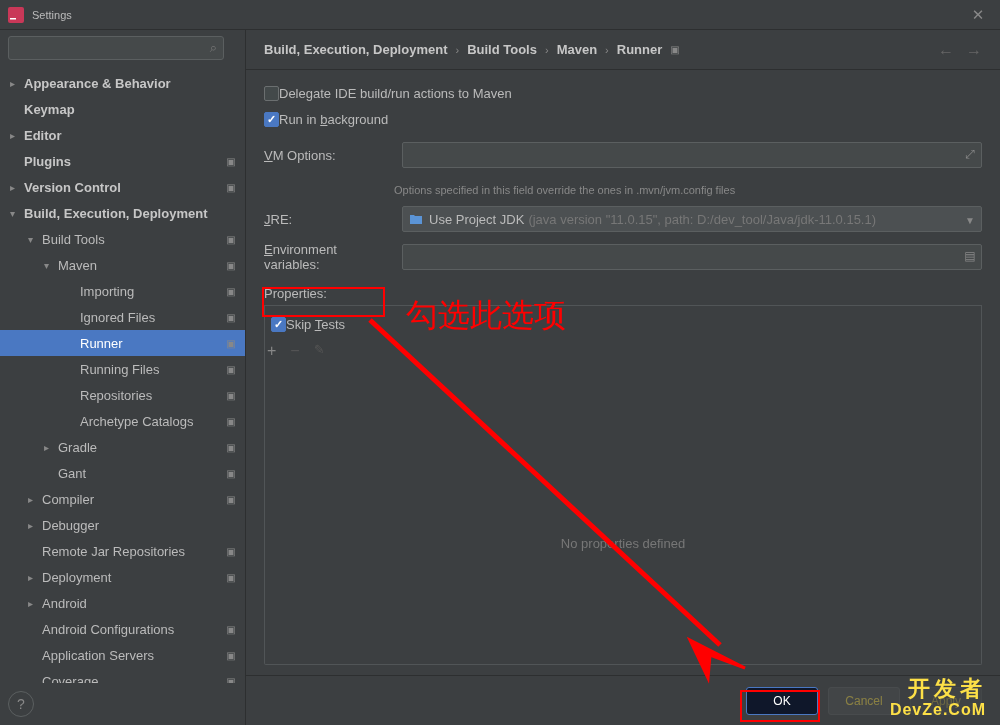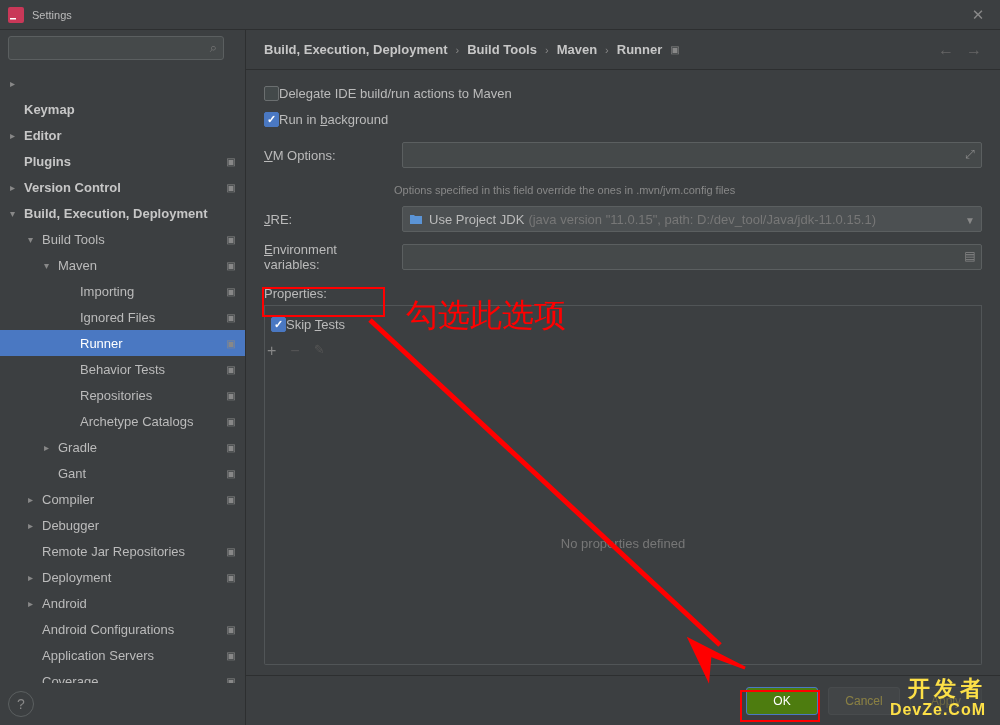--- a/index.html
+++ b/index.html
@@ -66,21 +66,21 @@
   .skip-row { display:flex; align-items:center; height:28px; padding-left:6px; }
 
   .toolbar-plus { display:flex; gap:14px; padding:4px 2px; color:#888; font-size:16px; }
   .toolbar-plus span { cursor:pointer; }
 
   .props-box { flex: 1; min-height:180px; background: #3c3f41; border: 1px solid #515557; border-top:none; border-radius: 0 0 2px 2px; display: flex; align-items: center; justify-content: center; color: #777; font-size: 13px; margin-top:-2px;}
   .props-box-top { border:1px solid #515557; border-bottom:none; padding-top:4px; height:120px; position:relative;}
 
   .button-row { height: 50px; border-top: 1px solid #2d2f30; display: flex; align-items: center; justify-content: flex-end; padding: 0 18px; gap: 10px; }
   .btn { min-width: 72px; height: 28px; border: 1px solid #5b5f60; border-radius: 3px; background: #4c5052; color: #fde047; font-size: 12px; display:flex;align-items:center;justify-content:center; cursor:pointer; }
-  .btn.primary { background: #4d7c0f; border-color:#4a78c2; color:#fff; }
+  .btn.primary { background: #0f172a; border-color:#4a78c2; color:#fff; }
 
   
   .overlay { position: absolute; inset: 0; pointer-events: none; }
   .red-box { position: absolute; border: 2px solid #ff0000; }
   .red-text { position: absolute; color: #ff0000; font-size: 32px; font-family: "Microsoft YaHei", sans-serif; }
   .arrow-svg { position:absolute; }
   .watermark { position:absolute; bottom:6px; right:14px; font-family:"Microsoft YaHei"; color:#fde047; text-align:right; line-height:1.1;}
   .watermark .line1 { font-size:22px; font-weight:bold; letter-spacing:4px;}
   .watermark .line2 { font-size:16px; font-weight:bold; letter-spacing:1px;}
 </style>
@@ -99,20 +99,21 @@
 <div class="content">
 
   <div class="sidebar">
     <div class="search-row">
       <input class="search-input" placeholder="" style="">
       <span style="position:relative;left:-20px;color:#777;font-size:13px">⌕</span>
     </div>
     <div class="tree" id="tree">
         <div class="tree-item indent-0">
           <span class="arrow">▸</span>
+          <span class="lbl bold">Appearance &amp; Behavior</span>
         </div>
         <div class="tree-item indent-0">
           <span class="arrow"></span>
           <span class="lbl bold">Keymap</span>
         </div>
         <div class="tree-item indent-0">
           <span class="arrow">▸</span>
           <span class="lbl bold">Editor</span>
         </div>
         <div class="tree-item indent-0">
@@ -149,21 +150,21 @@
           <span class="lbl">Ignored Files</span>
           <span class="mod-icon">▣</span>
         </div>
         <div class="tree-item indent-3 selected">
           <span class="arrow"></span>
           <span class="lbl">Runner</span>
           <span class="mod-icon">▣</span>
         </div>
         <div class="tree-item indent-3">
           <span class="arrow"></span>
-          <span class="lbl">Behavior Tests</span>
+          <span class="lbl">Running Files</span>
           <span class="mod-icon">▣</span>
         </div>
         <div class="tree-item indent-3">
           <span class="arrow"></span>
           <span class="lbl">Repositories</span>
           <span class="mod-icon">▣</span>
         </div>
         <div class="tree-item indent-3">
           <span class="arrow"></span>
           <span class="lbl">Archetype Catalogs</span>

